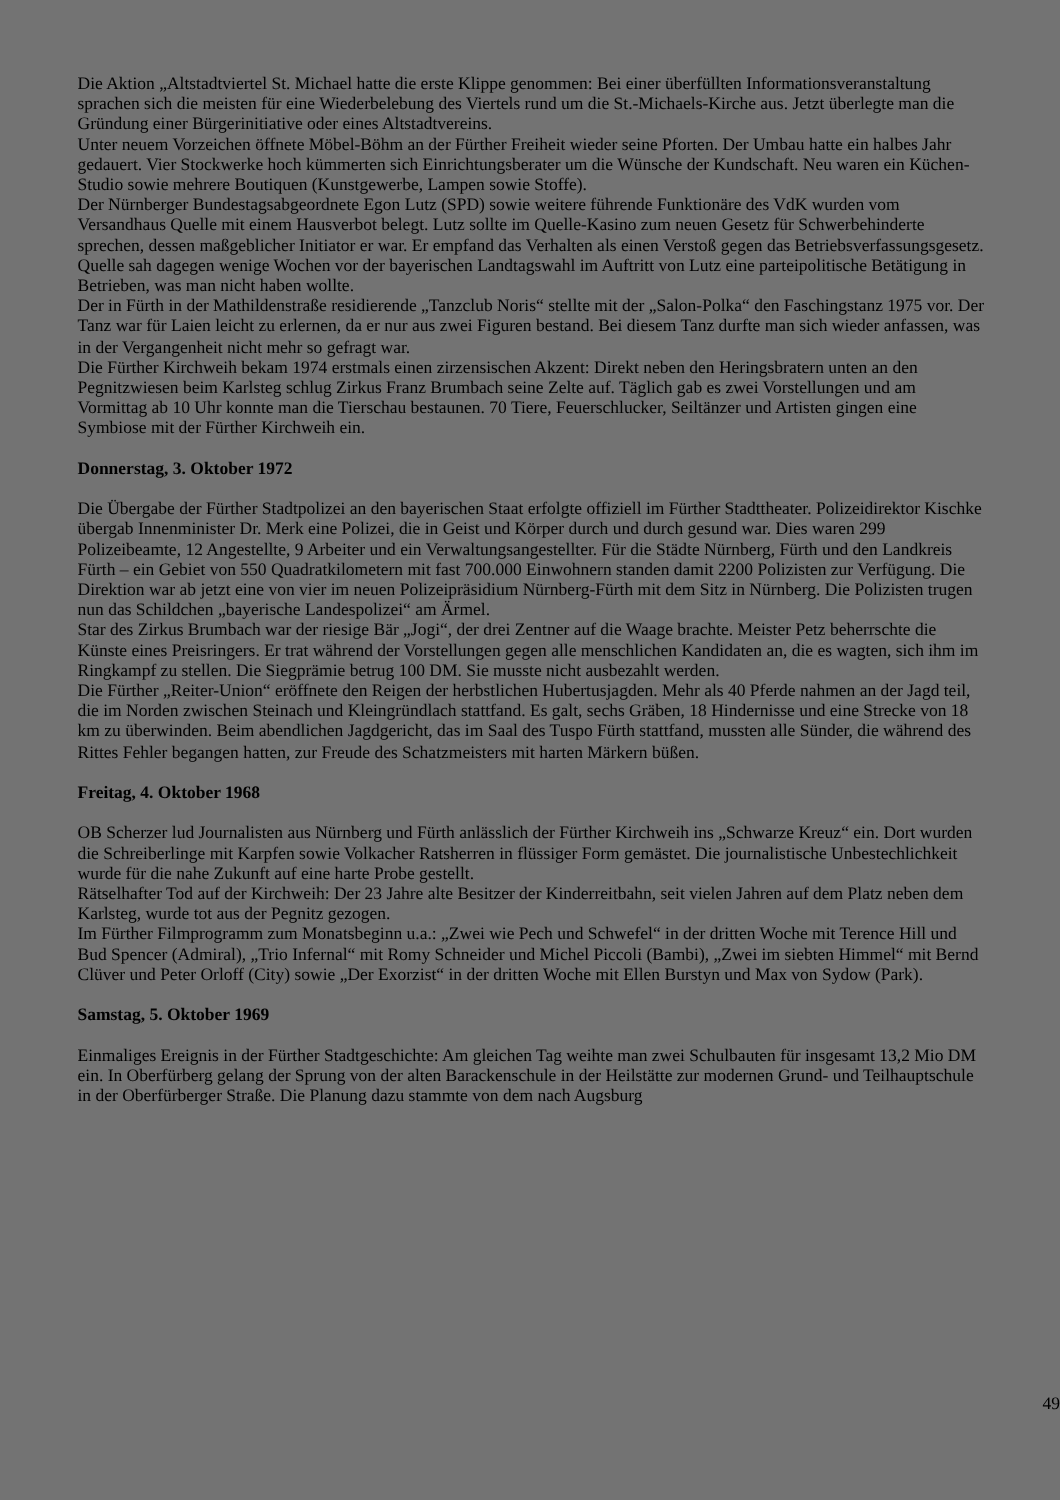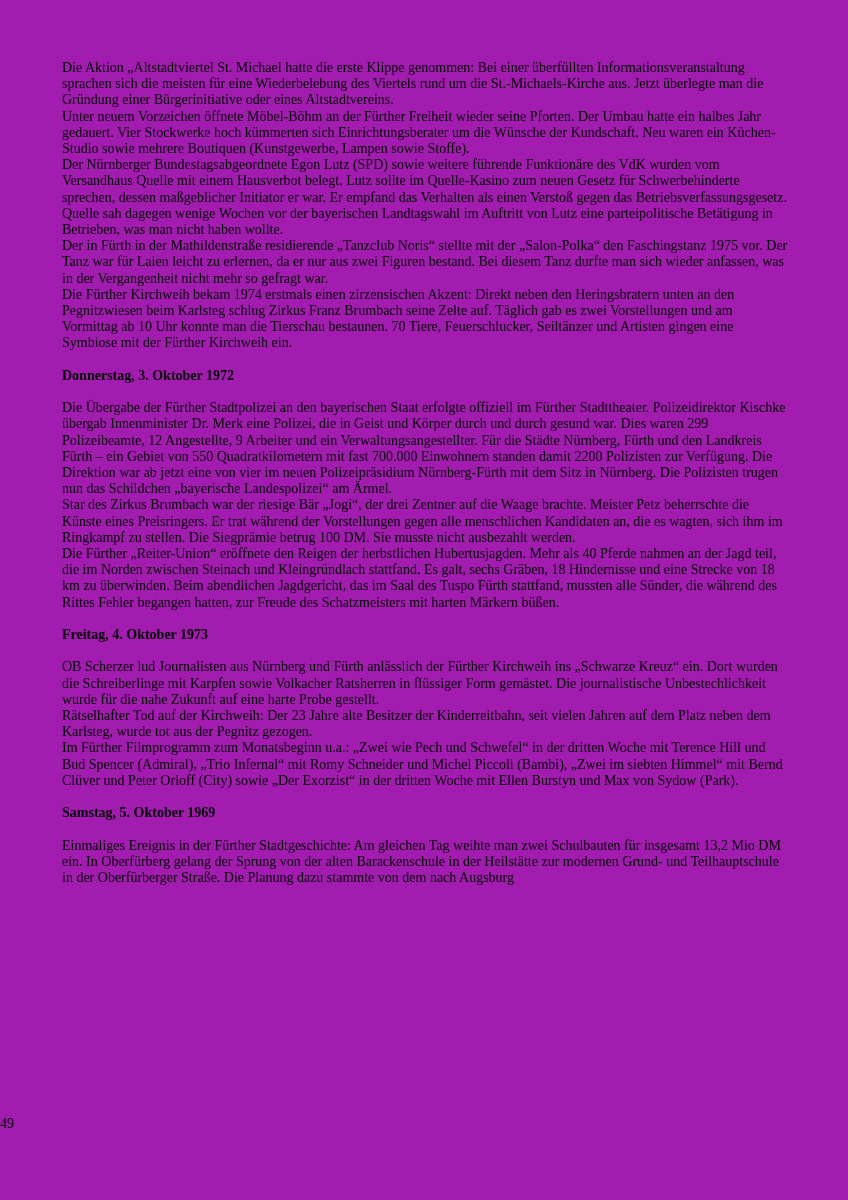--- a/index.html
+++ b/index.html
@@ -7,21 +7,21 @@
   html, body {
     margin: 0;
     padding: 0;
     background: #ffffff;
   }
   .page {
     position: relative;
     width: 848px;
     height: 1200px;
     margin: 0 auto;
-    background: #a21caf;
+    background: #737373;
     overflow: hidden;
     font-family: "Liberation Serif", "DejaVu Serif", serif;
     font-size: 14px;
     line-height: 16.2px;
     color: #000000;
   }
   .content {
     position: absolute;
     left: 62px;
     top: 60px;
@@ -35,40 +35,40 @@
     margin: 16.2px 0;
     font-size: 14px;
     line-height: 16.2px;
     font-weight: bold;
   }
   .pagenum {
     position: absolute;
     top: 1116px;
     left: 0;
     width: 100%;
-    text-align: left;
+    text-align: right;
     font-size: 14px;
     line-height: 16.2px;
   }
 </style>
 </head>
 <body>
 
 <div class="page">
   <div class="content">
     <p>Die Aktion „Altstadtviertel St. Michael hatte die erste Klippe genommen: Bei einer überfüllten Informationsveranstaltung sprachen sich die meisten für eine Wiederbelebung des Viertels rund um die St.-Michaels-Kirche aus. Jetzt überlegte man die Gründung einer Bürgerinitiative oder eines Altstadtvereins.</p>
     <p>Unter neuem Vorzeichen öffnete Möbel-Böhm an der Fürther Freiheit wieder seine Pforten. Der Umbau hatte ein halbes Jahr gedauert. Vier Stockwerke hoch kümmerten sich Einrichtungsberater um die Wünsche der Kundschaft. Neu waren ein Küchen-Studio sowie mehrere Boutiquen (Kunstgewerbe, Lampen sowie Stoffe).</p>
     <p>Der Nürnberger Bundestagsabgeordnete Egon Lutz (SPD) sowie weitere führende Funktionäre des VdK wurden vom Versandhaus Quelle mit einem Hausverbot belegt. Lutz sollte im Quelle-Kasino zum neuen Gesetz für Schwerbehinderte sprechen, dessen maßgeblicher Initiator er war. Er empfand das Verhalten als einen Verstoß gegen das Betriebsverfassungsgesetz. Quelle sah dagegen wenige Wochen vor der bayerischen Landtagswahl im Auftritt von Lutz eine parteipolitische Betätigung in Betrieben, was man nicht haben wollte.</p>
     <p>Der in Fürth in der Mathildenstraße residierende „Tanzclub Noris“ stellte mit der „Salon-Polka“ den Faschingstanz 1975 vor. Der Tanz war für Laien leicht zu erlernen, da er nur aus zwei Figuren bestand. Bei diesem Tanz durfte man sich wieder anfassen, was in der Vergangenheit nicht mehr so gefragt war.</p>
     <p>Die Fürther Kirchweih bekam 1974 erstmals einen zirzensischen Akzent: Direkt neben den Heringsbratern unten an den Pegnitzwiesen beim Karlsteg schlug Zirkus Franz Brumbach seine Zelte auf. Täglich gab es zwei Vorstellungen und am Vormittag ab 10 Uhr konnte man die Tierschau bestaunen. 70 Tiere, Feuerschlucker, Seiltänzer und Artisten gingen eine Symbiose mit der Fürther Kirchweih ein.</p>
     <h2>Donnerstag, 3. Oktober 1972</h2>
     <p>Die Übergabe der Fürther Stadtpolizei an den bayerischen Staat erfolgte offiziell im Fürther Stadttheater. Polizeidirektor Kischke übergab Innenminister Dr. Merk eine Polizei, die in Geist und Körper durch und durch gesund war. Dies waren 299 Polizeibeamte, 12 Angestellte, 9 Arbeiter und ein Verwaltungsangestellter. Für die Städte Nürnberg, Fürth und den Landkreis Fürth – ein Gebiet von 550 Quadratkilometern mit fast 700.000 Einwohnern standen damit 2200 Polizisten zur Verfügung. Die Direktion war ab jetzt eine von vier im neuen Polizeipräsidium Nürnberg-Fürth mit dem Sitz in Nürnberg. Die Polizisten trugen nun das Schildchen „bayerische Landespolizei“ am Ärmel.</p>
     <p>Star des Zirkus Brumbach war der riesige Bär „Jogi“, der drei Zentner auf die Waage brachte. Meister Petz beherrschte die Künste eines Preisringers. Er trat während der Vorstellungen gegen alle menschlichen Kandidaten an, die es wagten, sich ihm im Ringkampf zu stellen. Die Siegprämie betrug 100 DM. Sie musste nicht ausbezahlt werden.</p>
     <p>Die Fürther „Reiter-Union“ eröffnete den Reigen der herbstlichen Hubertusjagden. Mehr als 40 Pferde nahmen an der Jagd teil, die im Norden zwischen Steinach und Kleingründlach stattfand. Es galt, sechs Gräben, 18 Hindernisse und eine Strecke von 18 km zu überwinden. Beim abendlichen Jagdgericht, das im Saal des Tuspo Fürth stattfand, mussten alle Sünder, die während des Rittes Fehler begangen hatten, zur Freude des Schatzmeisters mit harten Märkern büßen.</p>
-    <h2>Freitag, 4. Oktober 1973</h2>
+    <h2>Freitag, 4. Oktober 1968</h2>
     <p>OB Scherzer lud Journalisten aus Nürnberg und Fürth anlässlich der Fürther Kirchweih ins „Schwarze Kreuz“ ein. Dort wurden die Schreiberlinge mit Karpfen sowie Volkacher Ratsherren in flüssiger Form gemästet. Die journalistische Unbestechlichkeit wurde für die nahe Zukunft auf eine harte Probe gestellt.</p>
     <p>Rätselhafter Tod auf der Kirchweih: Der 23 Jahre alte Besitzer der Kinderreitbahn, seit vielen Jahren auf dem Platz neben dem Karlsteg, wurde tot aus der Pegnitz gezogen.</p>
     <p>Im Fürther Filmprogramm zum Monatsbeginn u.a.: „Zwei wie Pech und Schwefel“ in der dritten Woche mit Terence Hill und Bud Spencer (Admiral), „Trio Infernal“ mit Romy Schneider und Michel Piccoli (Bambi), „Zwei im siebten Himmel“ mit Bernd Clüver und Peter Orloff (City) sowie „Der Exorzist“ in der dritten Woche mit Ellen Burstyn und Max von Sydow (Park).</p>
     <h2>Samstag, 5. Oktober 1969</h2>
     <p>Einmaliges Ereignis in der Fürther Stadtgeschichte: Am gleichen Tag weihte man zwei Schulbauten für insgesamt 13,2 Mio DM ein. In Oberfürberg gelang der Sprung von der alten Barackenschule in der Heilstätte zur modernen Grund- und Teilhauptschule in der Oberfürberger Straße. Die Planung dazu stammte von dem nach Augsburg</p>
   </div>
   <div class="pagenum">49</div>
 </div>
 
 </body></html>

